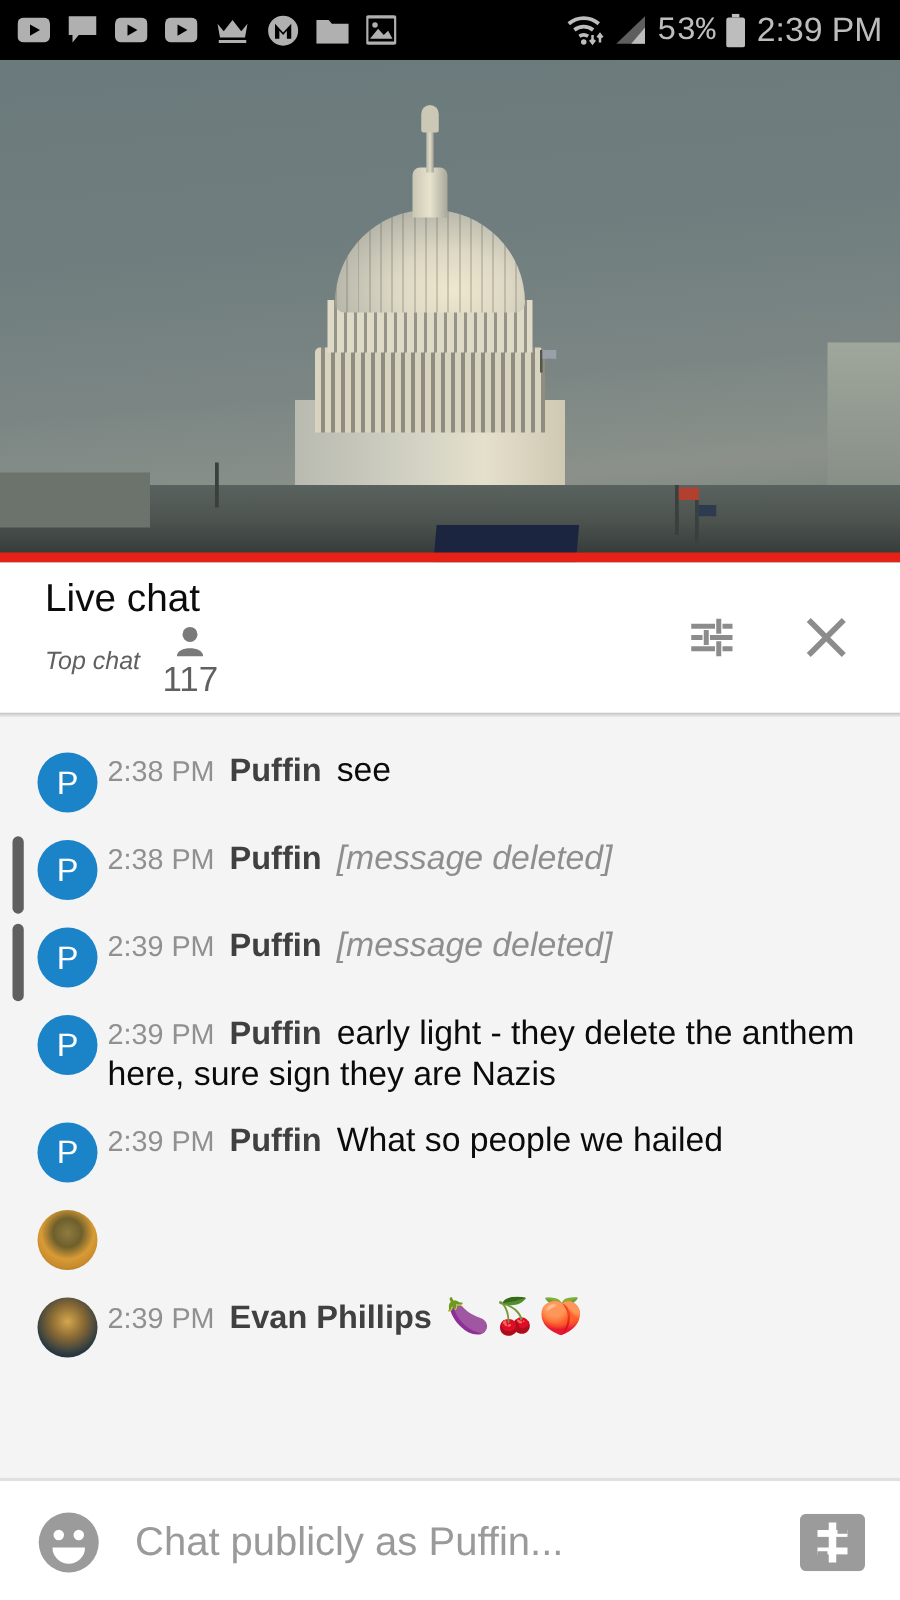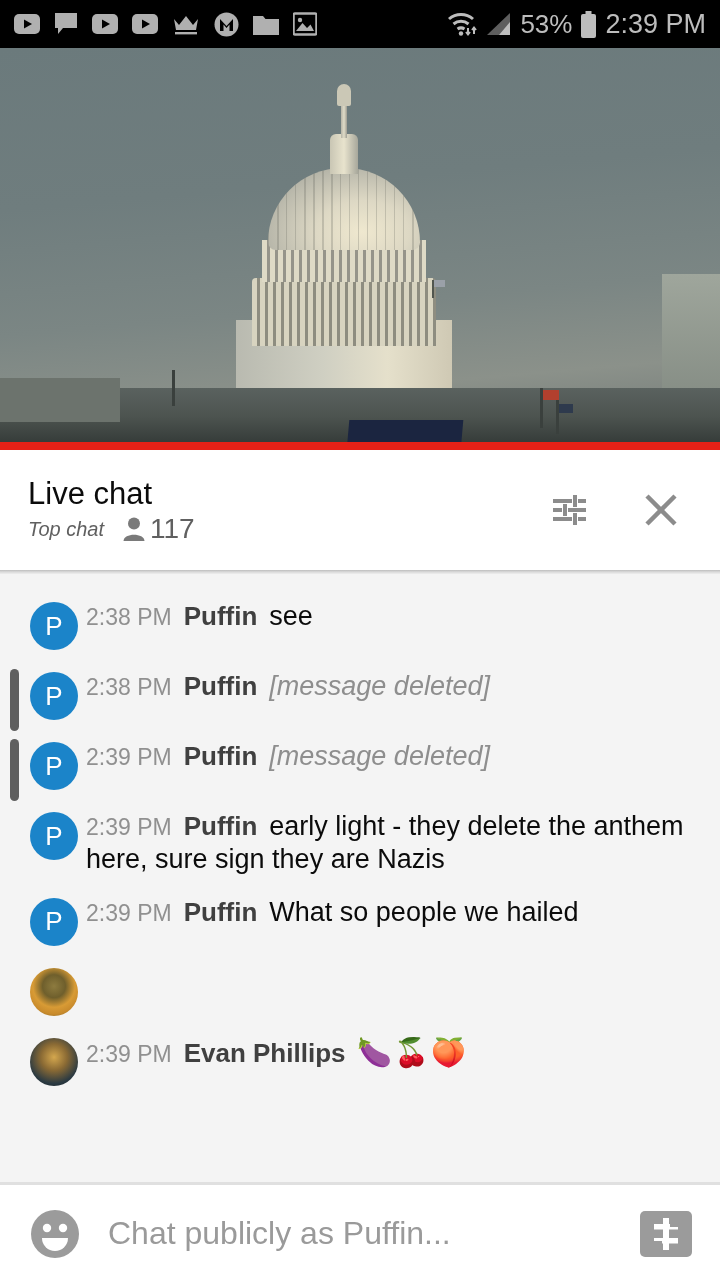--- a/index.html
+++ b/index.html
@@ -17,21 +17,21 @@
     height: 48px; width: 720px;
     background: #000000;
     display: flex; align-items: center;
     padding: 0 14px;
   }
   .sb-left { display:flex; align-items:center; gap: 14px; }
   .sb-right { margin-left:auto; display:flex; align-items:center; gap: 8px; }
   .sb-icon { display:flex; align-items:center; justify-content:center; }
   .sb-text {
     color:#bdbdbd; font-size: 26px; letter-spacing: 0px;
-    font-family:Liberation Sans, sans-serif;
+    font-family:Liberation Mono, monospace;
   }
   .sb-time { color:#bdbdbd; font-size: 27px; }
 
   
   .video-wrap {
     position:relative; width:720px; height:402px; overflow:hidden;
     background:#5c6a6e;
   }
   .sky {
     position:absolute; inset:0;
@@ -104,25 +104,25 @@
   .progress-bar {
     position:absolute; left:0; bottom:0; width:720px; height:8px;
     background:#e62117;
   }
 
   
   .chat-header {
     position:relative; width:720px; height:120px; background:#ffffff;
     display:flex; align-items:center; padding: 0 28px;
   }
-  .ch-titles { display:flex; flex-direction:column; justify-content:center; gap:6px; }
+  .ch-titles { display:flex; flex-direction:column; justify-content:center; gap:6px;margin-left:8px; }
   .ch-title { font-size: 31px; color:#0b0b0b; font-weight:400; line-height:1; }
   .ch-sub { display:flex; align-items:center; gap: 18px; }
   .ch-subtext { font-size: 20px; color:#606060; line-height:1;font-style:italic; }
-  .ch-viewers { display:flex; align-items:center; gap:4px; }
+  .ch-viewers { display:flex; align-items:center; gap:4px;flex-direction:column; }
   .ch-count { font-size: 28px; color:#606060; line-height:1; }
   .ch-actions { margin-left:auto; display:flex; align-items:center; gap: 50px; padding-right: 10px;}
   .hdr-divider {
     width:720px; height:4px;
     background: linear-gradient(180deg, #bdbdbd 0%, #d8d8d8 45%, #eeeeee 100%);
   }
 
   
   .chat-body {
     position:relative; width:720px; height:608px; background:#f4f4f4;

